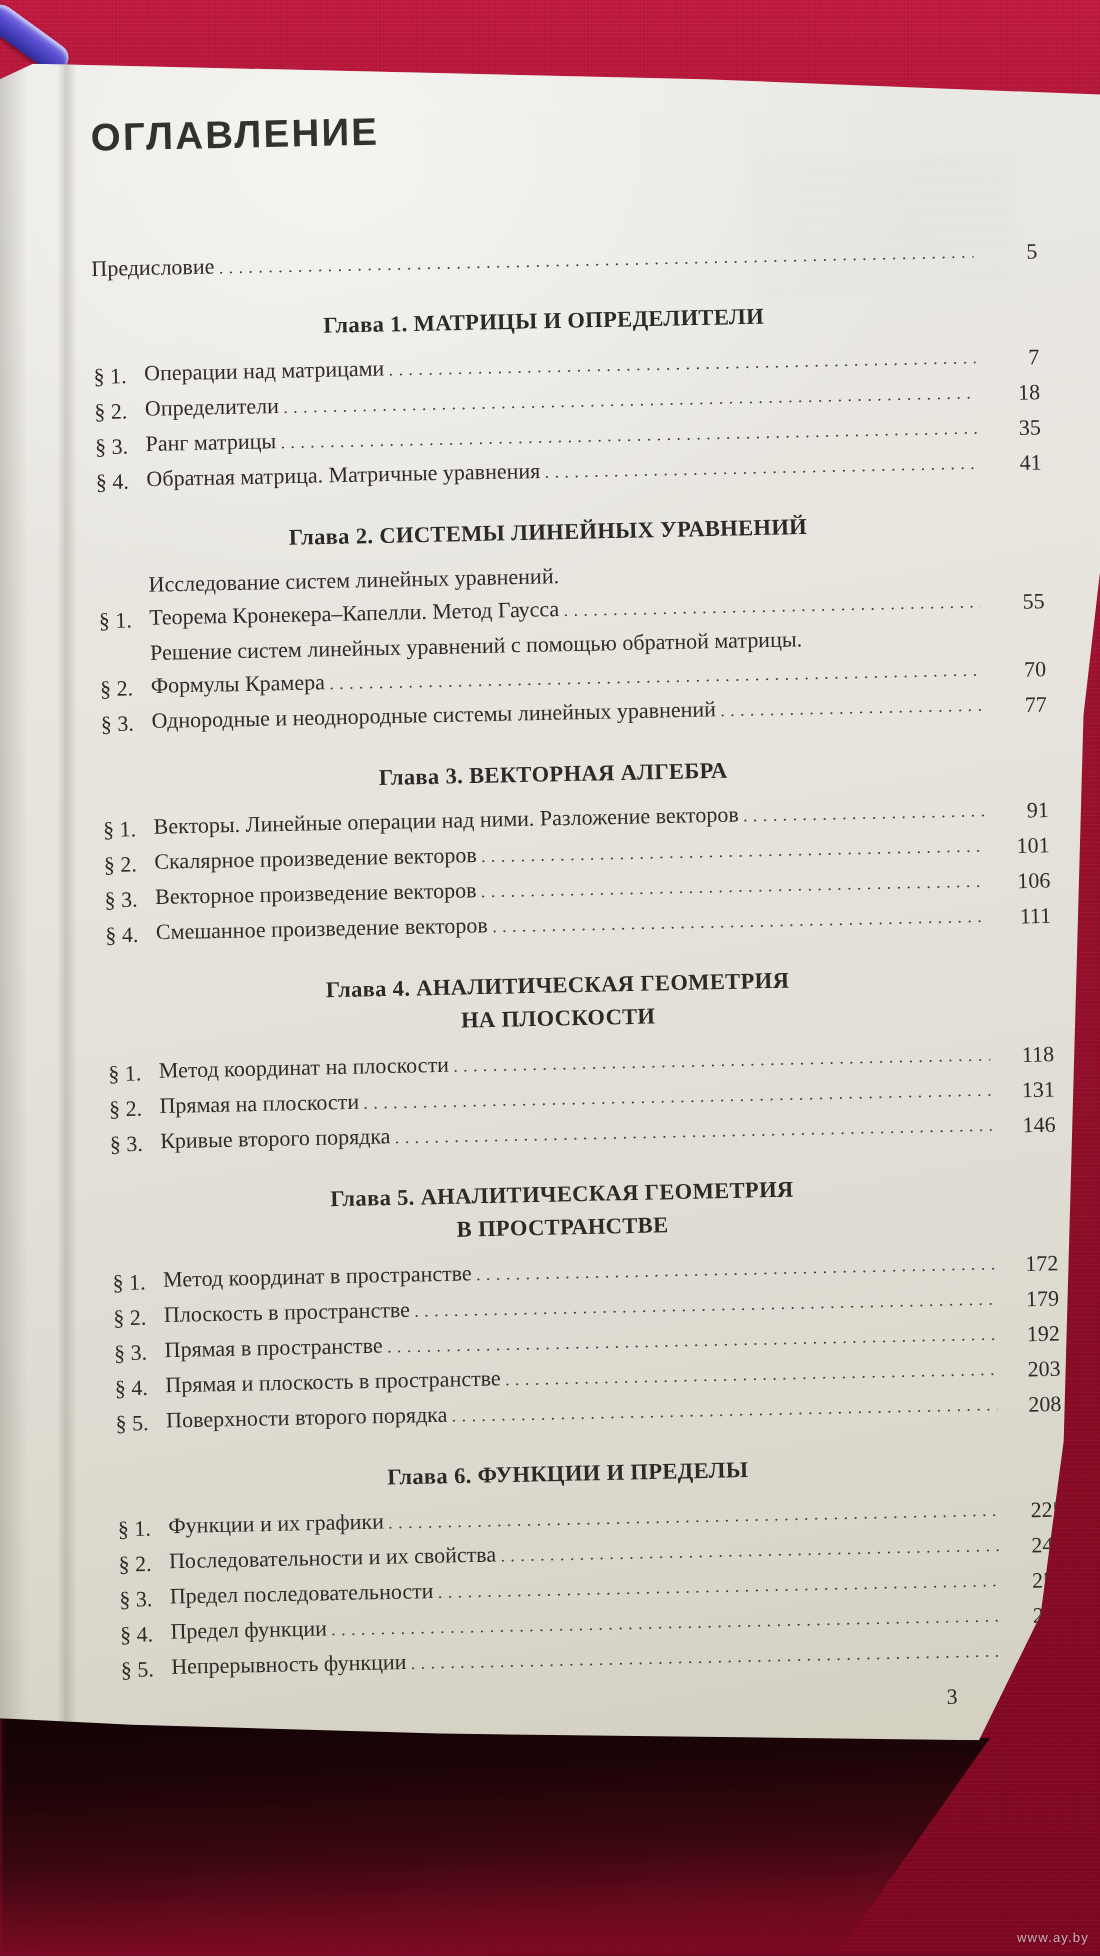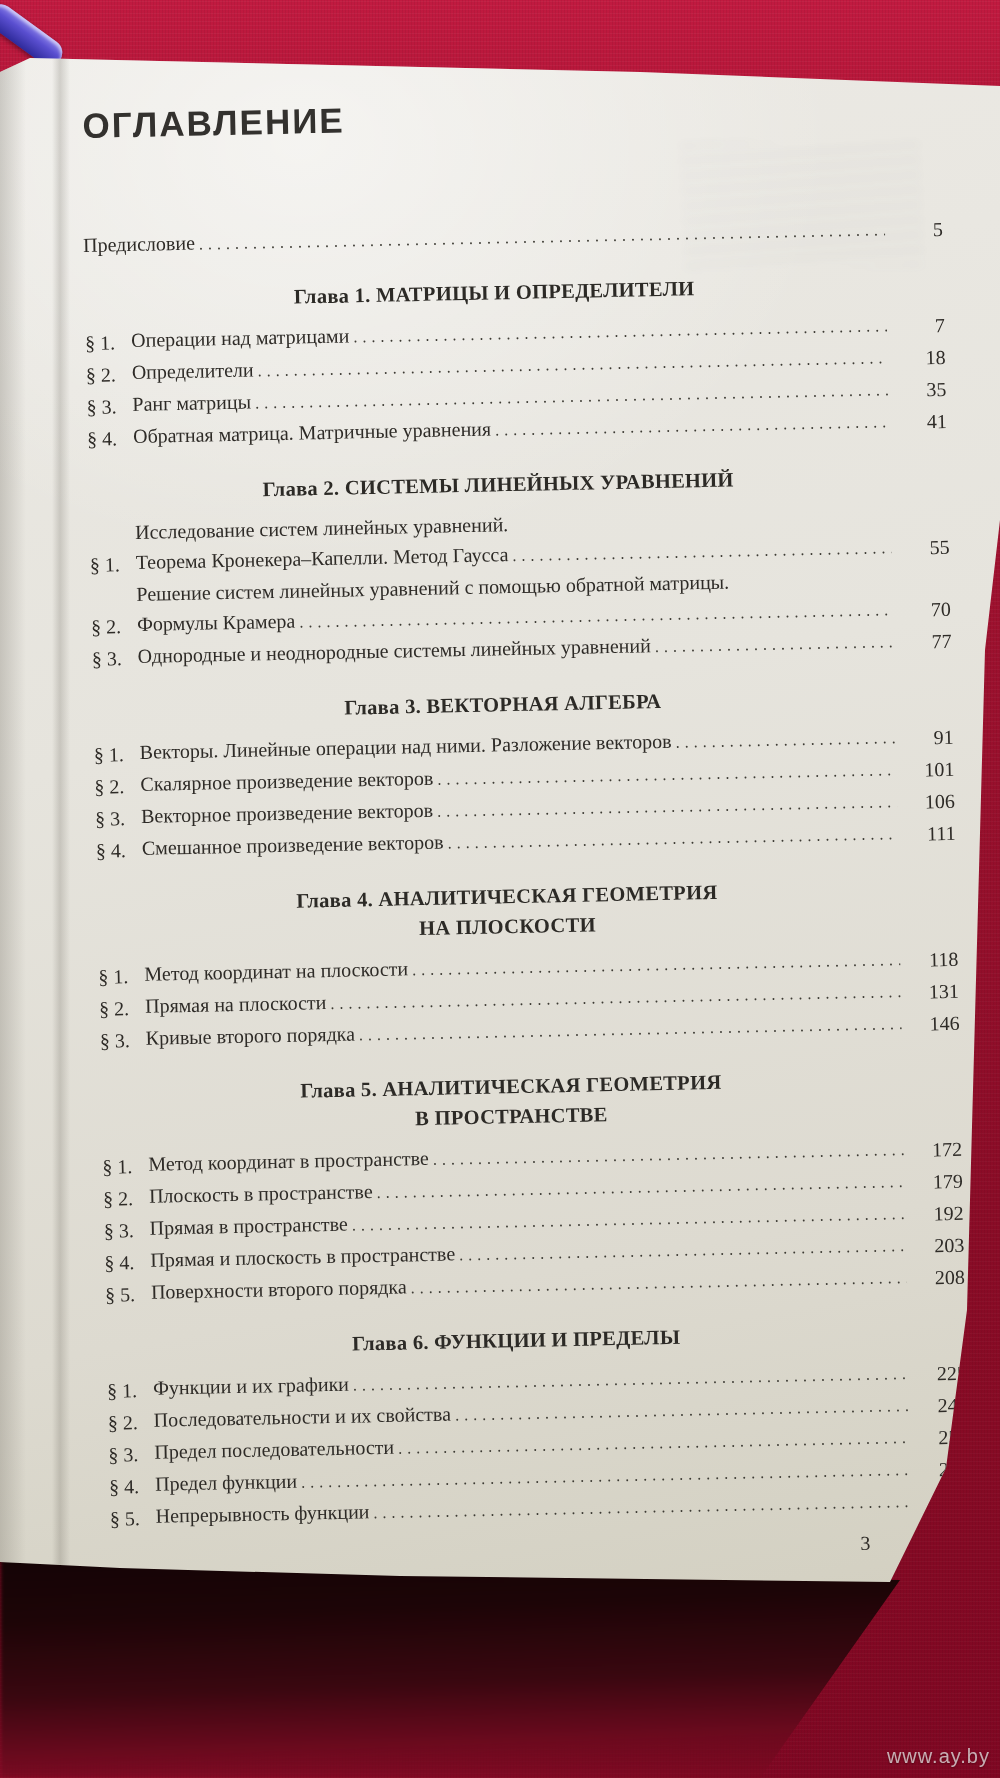--- a/index.html
+++ b/index.html
@@ -46,21 +46,21 @@
   .mid{flex:1 1 auto;min-width:0;display:block;}
   .tline{display:block;white-space:nowrap;}
   .lastline{display:flex;align-items:baseline;}
   .txt{flex:0 0 auto;white-space:nowrap;}
   .dots{flex:1 1 auto;overflow:hidden;white-space:nowrap;padding:0 4px;}
   .dots::after{content:"......................................................................................................................................................";
     letter-spacing:5px;font-size:16px;color:#3d3b34;}
   .pg{flex:0 0 58px;text-align:right;font-size:20px;}
   .folio{text-align:right;padding-right:100px;margin-top:14px;font-size:20px;color:#2e2b27;}
   .watermark{position:absolute;right:10px;bottom:10px;font-family:"Liberation Sans",sans-serif;
-    font-size:20px;color:rgba(225,220,222,0.78);letter-spacing:1px;text-shadow:0 1px 2px rgba(60,0,10,0.6);}
+    font-size:12px;color:rgba(225,220,222,0.78);letter-spacing:1px;text-shadow:0 1px 2px rgba(60,0,10,0.6);}
 </style>
 </head>
 <body>
 
 <div class="scene">
   <div class="book-shadow"></div>
   <div class="bookmark"></div>
   <div class="sheet">
     <div class="showthrough"></div>
     <div class="content">

